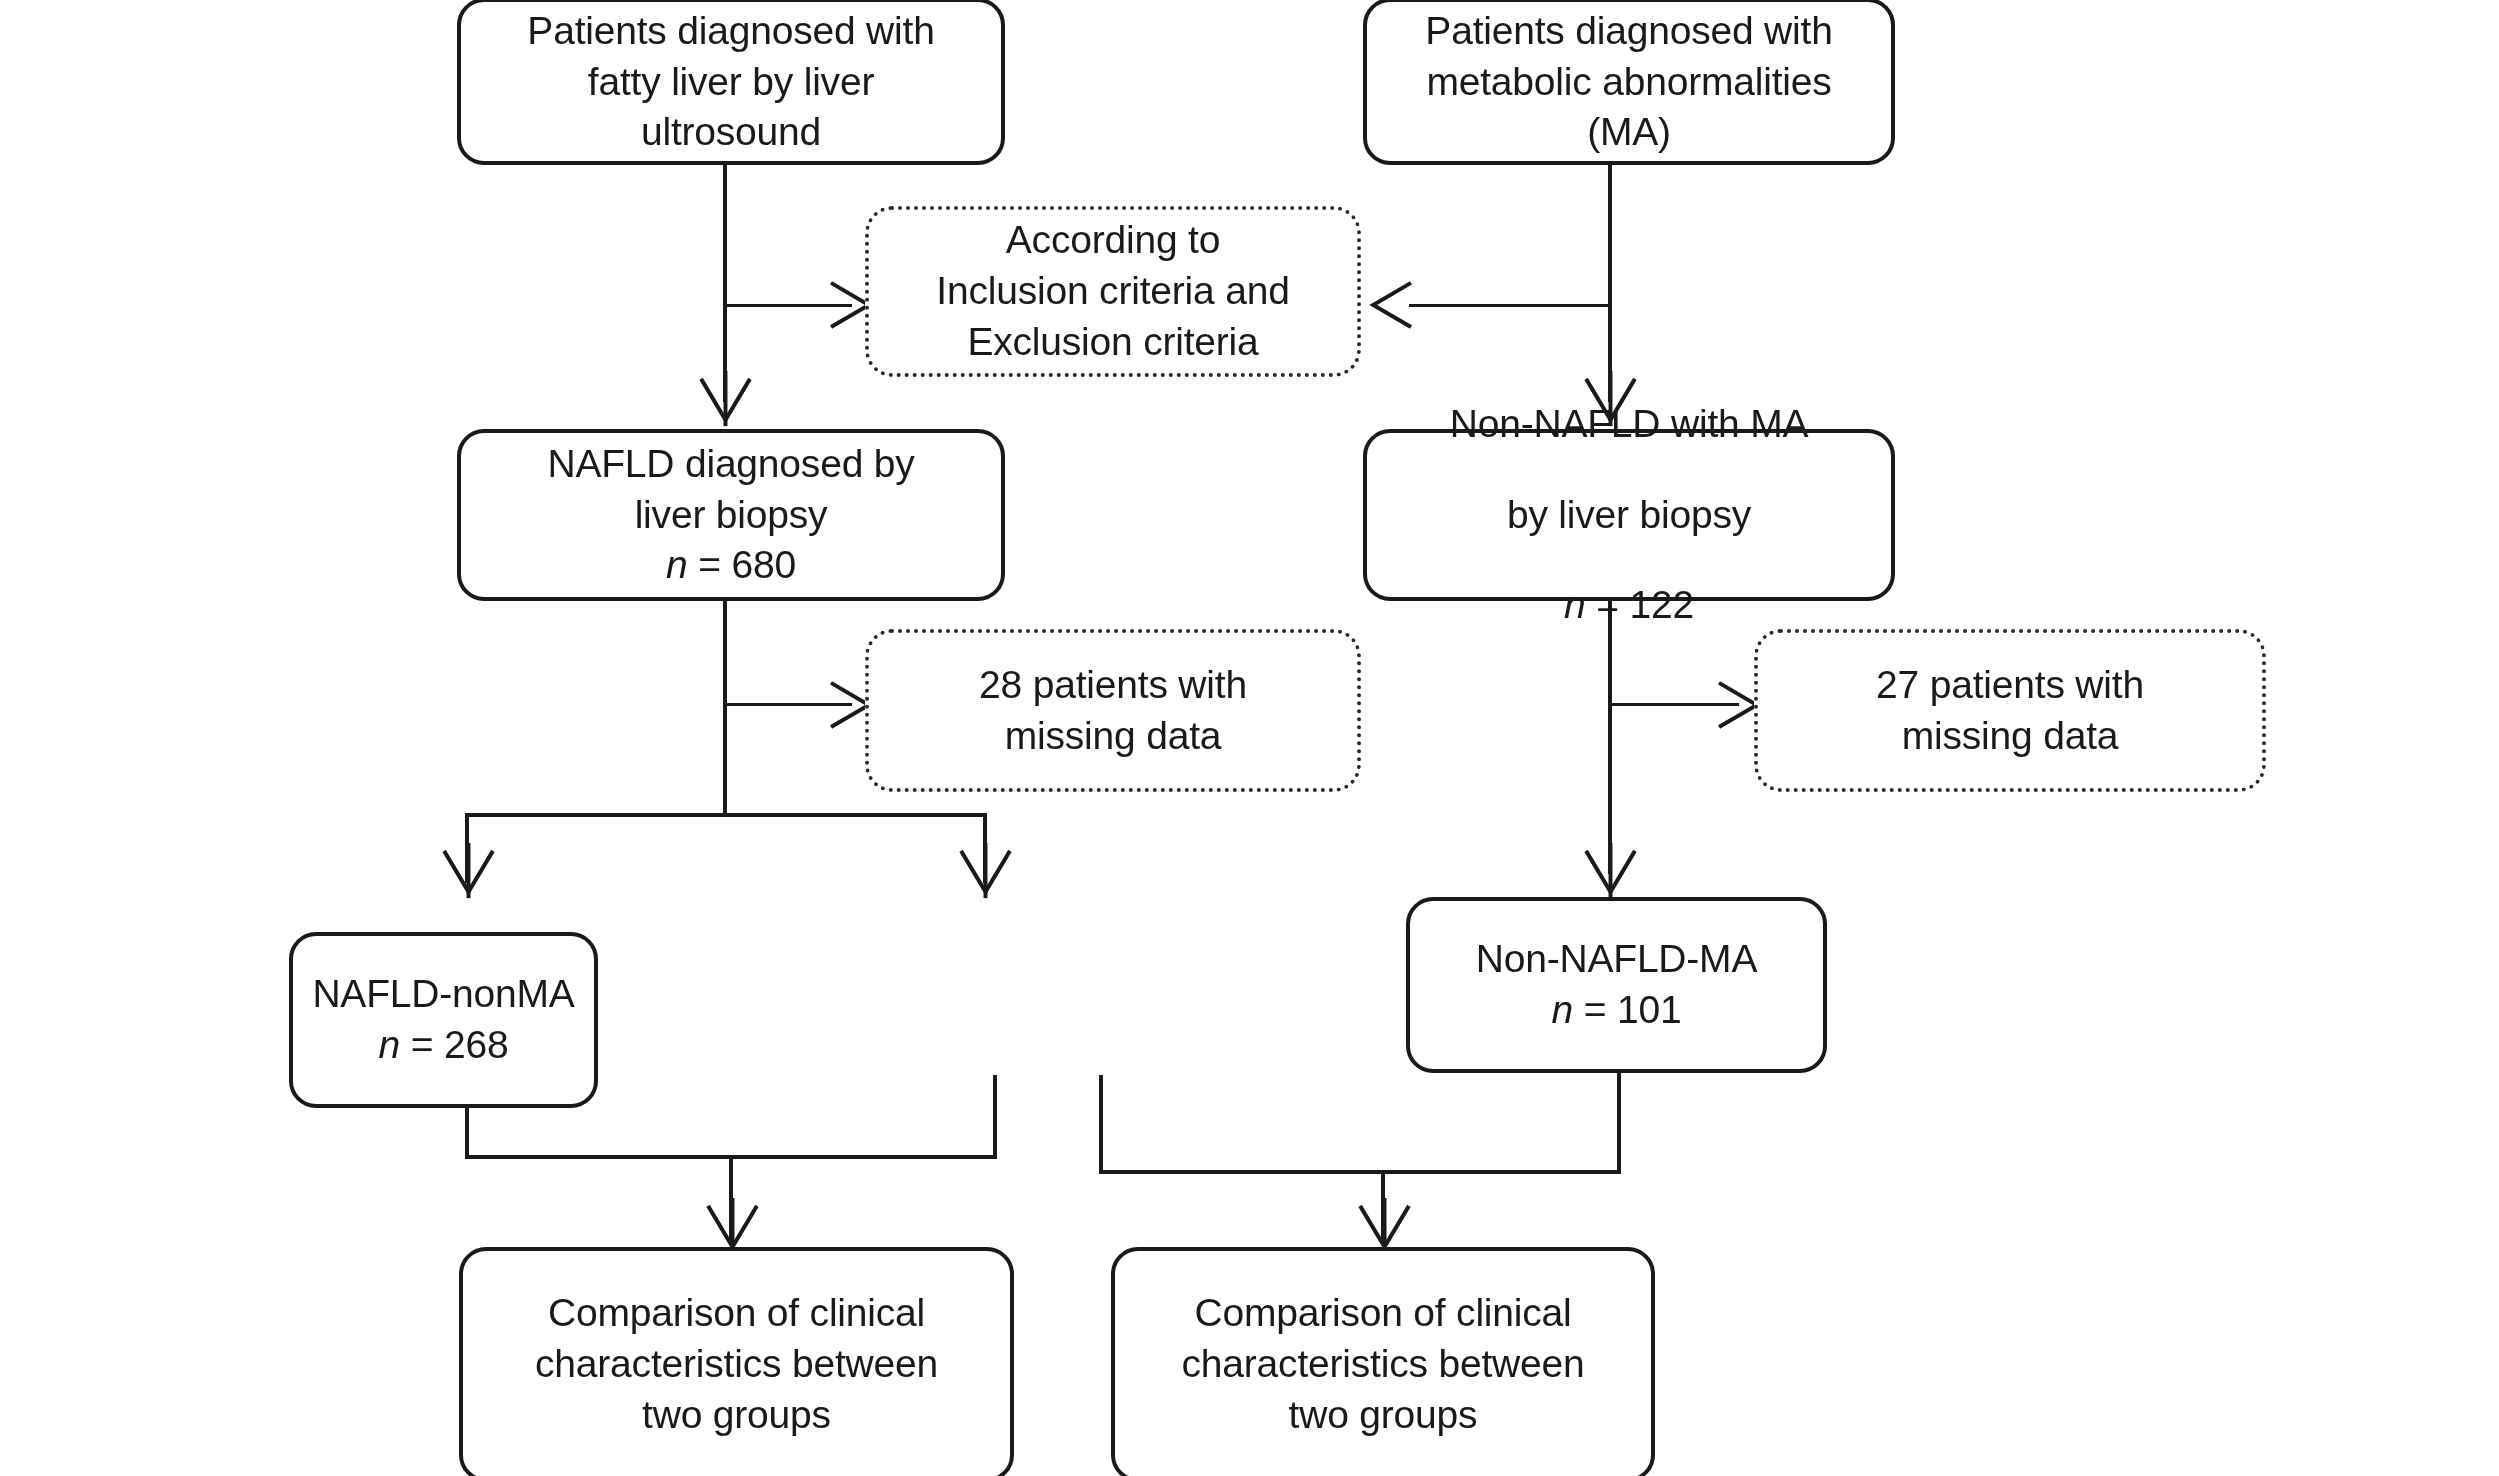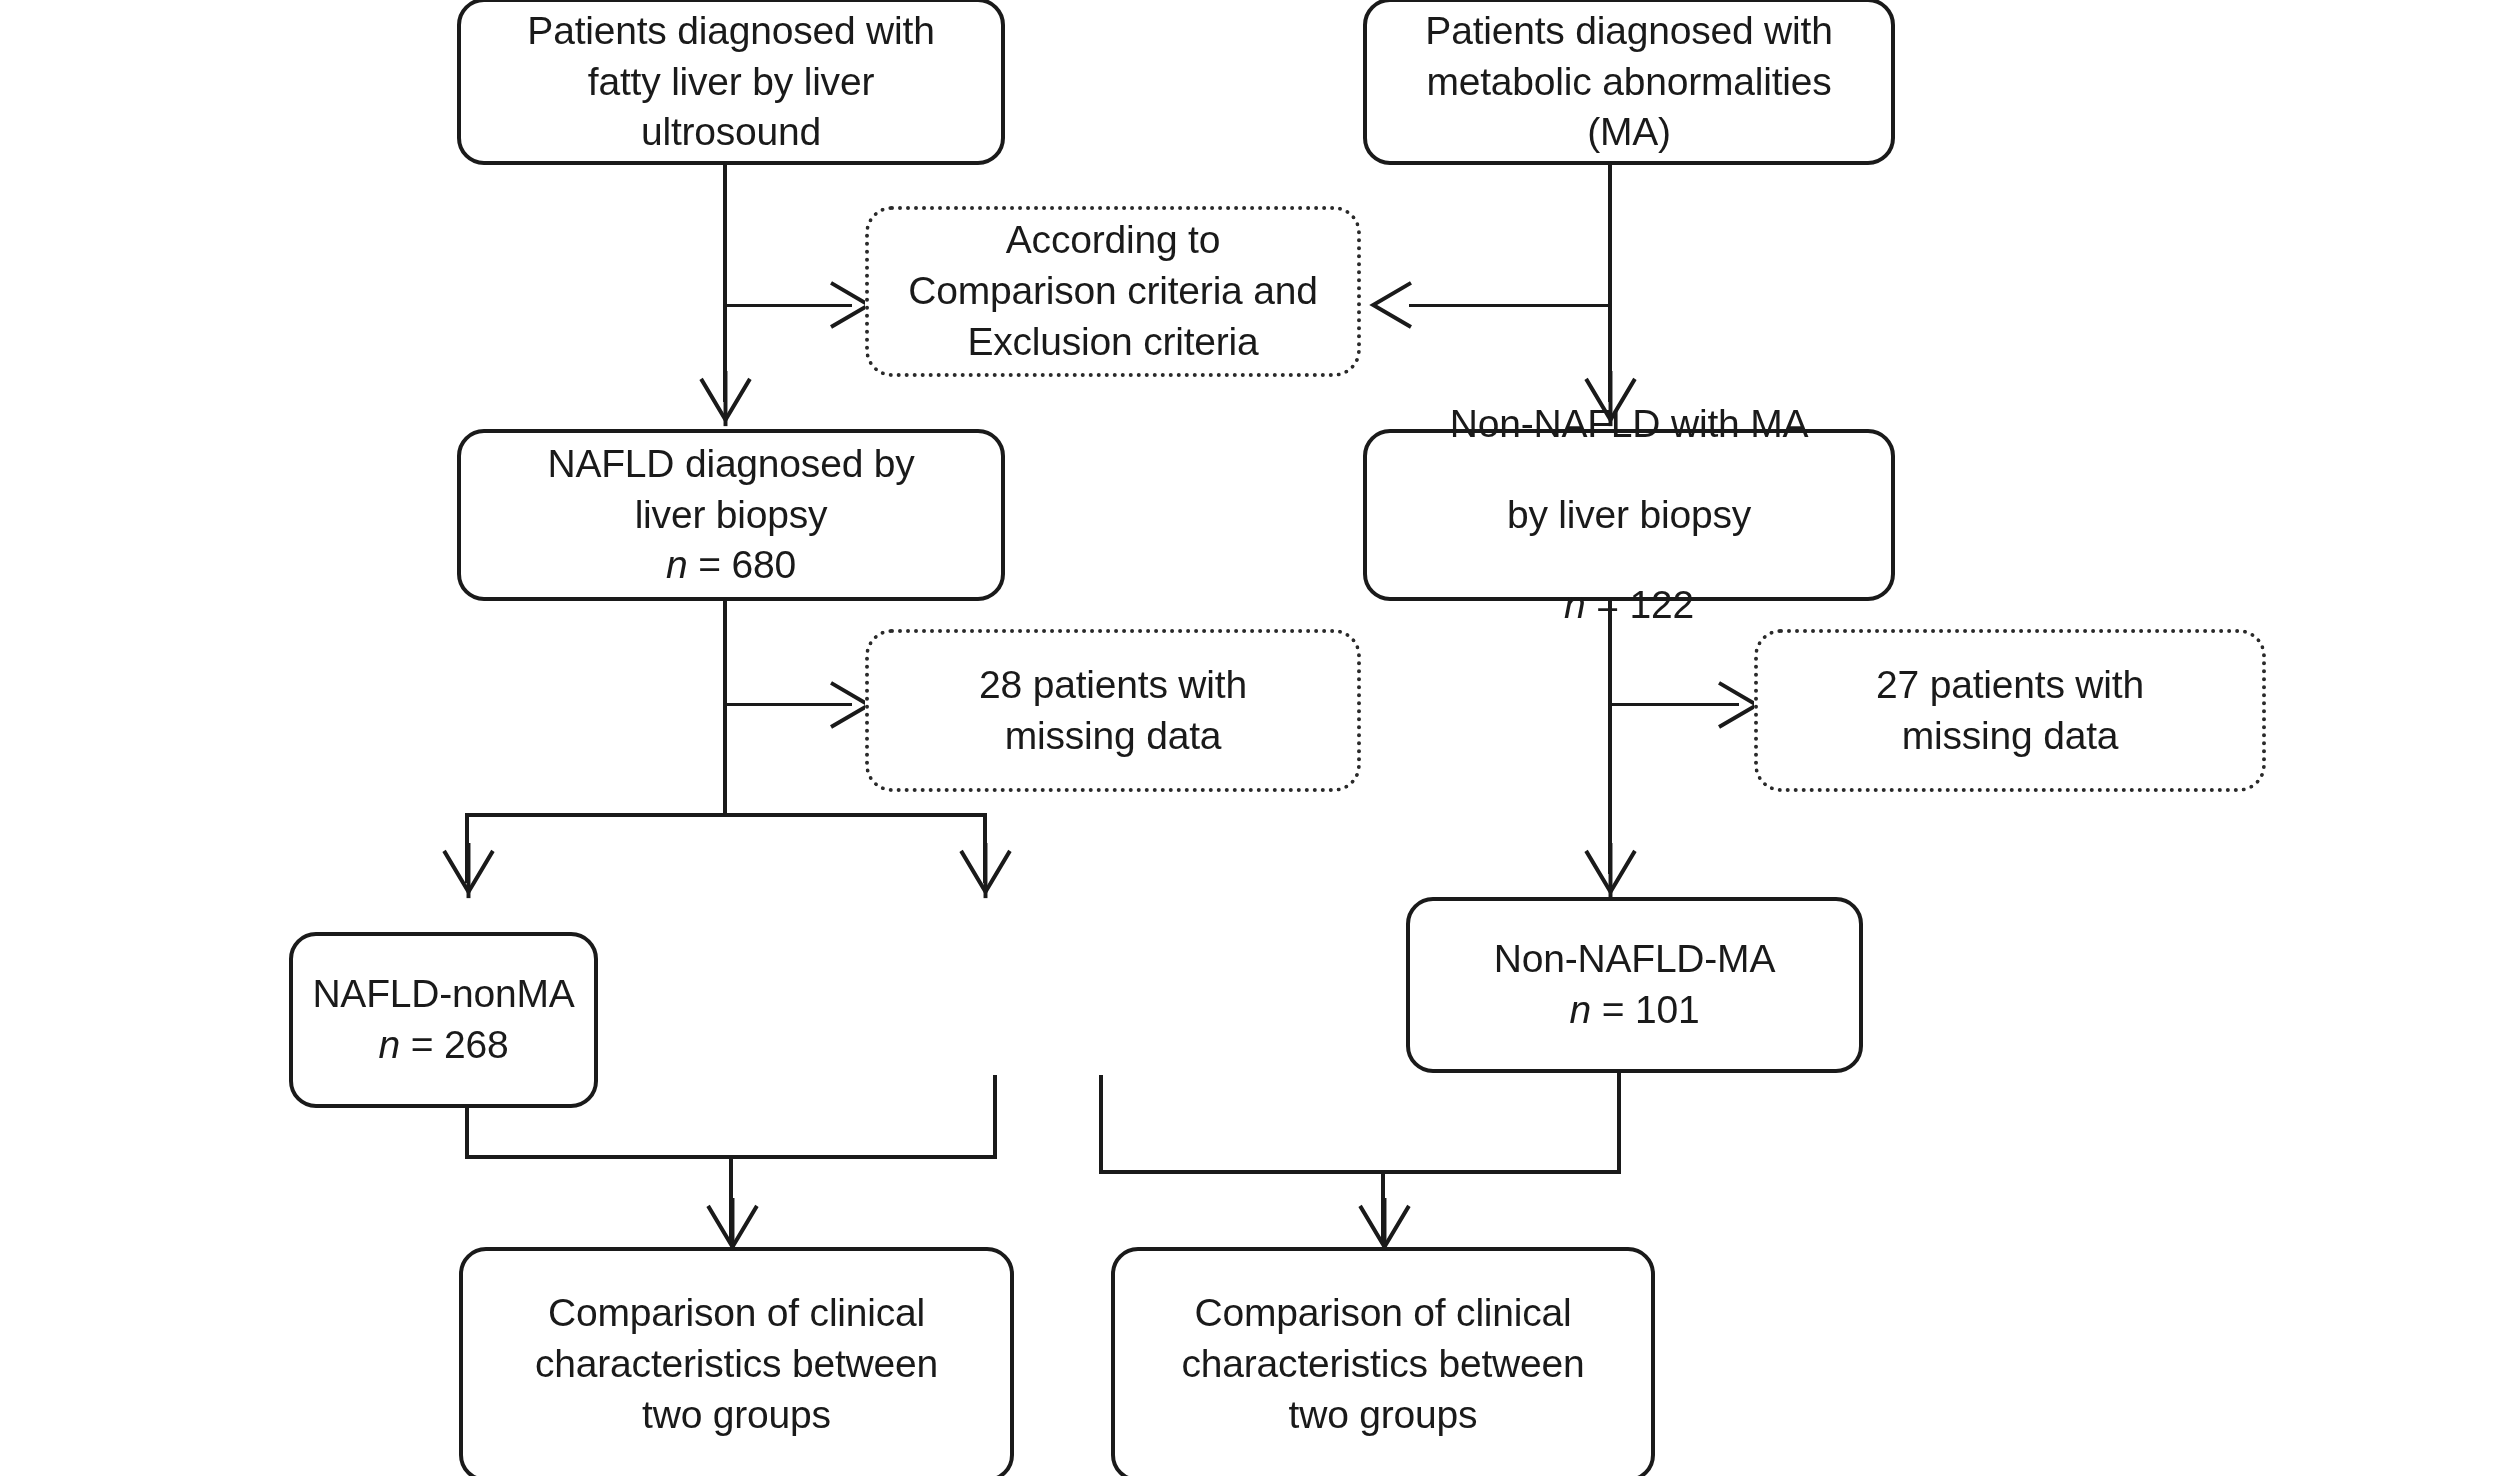--- a/index.html
+++ b/index.html
@@ -153,21 +153,21 @@
   </div>
 
   <div class="node solid fs-big" style="left:1351px; top:-1.6px; width:532px; height:167px;">
     <span class="line">Patients diagnosed with</span>
     <span class="line">metabolic abnormalities</span>
     <span class="line">(MA)</span>
   </div>
 
   <div class="node dotted fs-big" style="left:853px; top:206px; width:496px; height:171px;">
     <span class="line">According to</span>
-    <span class="line">Comparison criteria and</span>
+    <span class="line">Inclusion criteria and</span>
     <span class="line">Exclusion criteria</span>
   </div>
 
   <div class="node solid fs-big" style="left:445px; top:429px; width:548px; height:172px;">
     <span class="line">NAFLD diagnosed by</span>
     <span class="line">liver biopsy</span>
     <span class="line"><i class="ital">n</i> <span>= 680</span></span>
   </div>
 
   <div class="node solid fs-big" style="left:1351px; top:429px; width:532px; height:172px;gap:40px;">
@@ -185,21 +185,21 @@
     <span class="line">27 patients with</span>
     <span class="line">missing data</span>
   </div>
 
   <div class="node solid fs-big" style="left:277px; top:932px; width:309px; height:176px;">
     <span class="line">NAFLD-nonMA</span>
     <span class="line"><i class="ital">n</i> <span>= 268</span></span>
   </div>
 
 
-  <div class="node solid fs-big" style="left:1394px; top:897px; width:457px; height:176px;">
+  <div class="node solid fs-big" style="left:1394px; top:897px; width:421px; height:176px;">
     <span class="line">Non-NAFLD-MA</span>
     <span class="line"><i class="ital">n</i> <span>= 101</span></span>
   </div>
 
   <div class="node solid fs-big" style="left:447px; top:1247px; width:555px; height:235px;">
     <span class="line">Comparison of clinical</span>
     <span class="line">characteristics between</span>
     <span class="line">two groups</span>
   </div>
 

